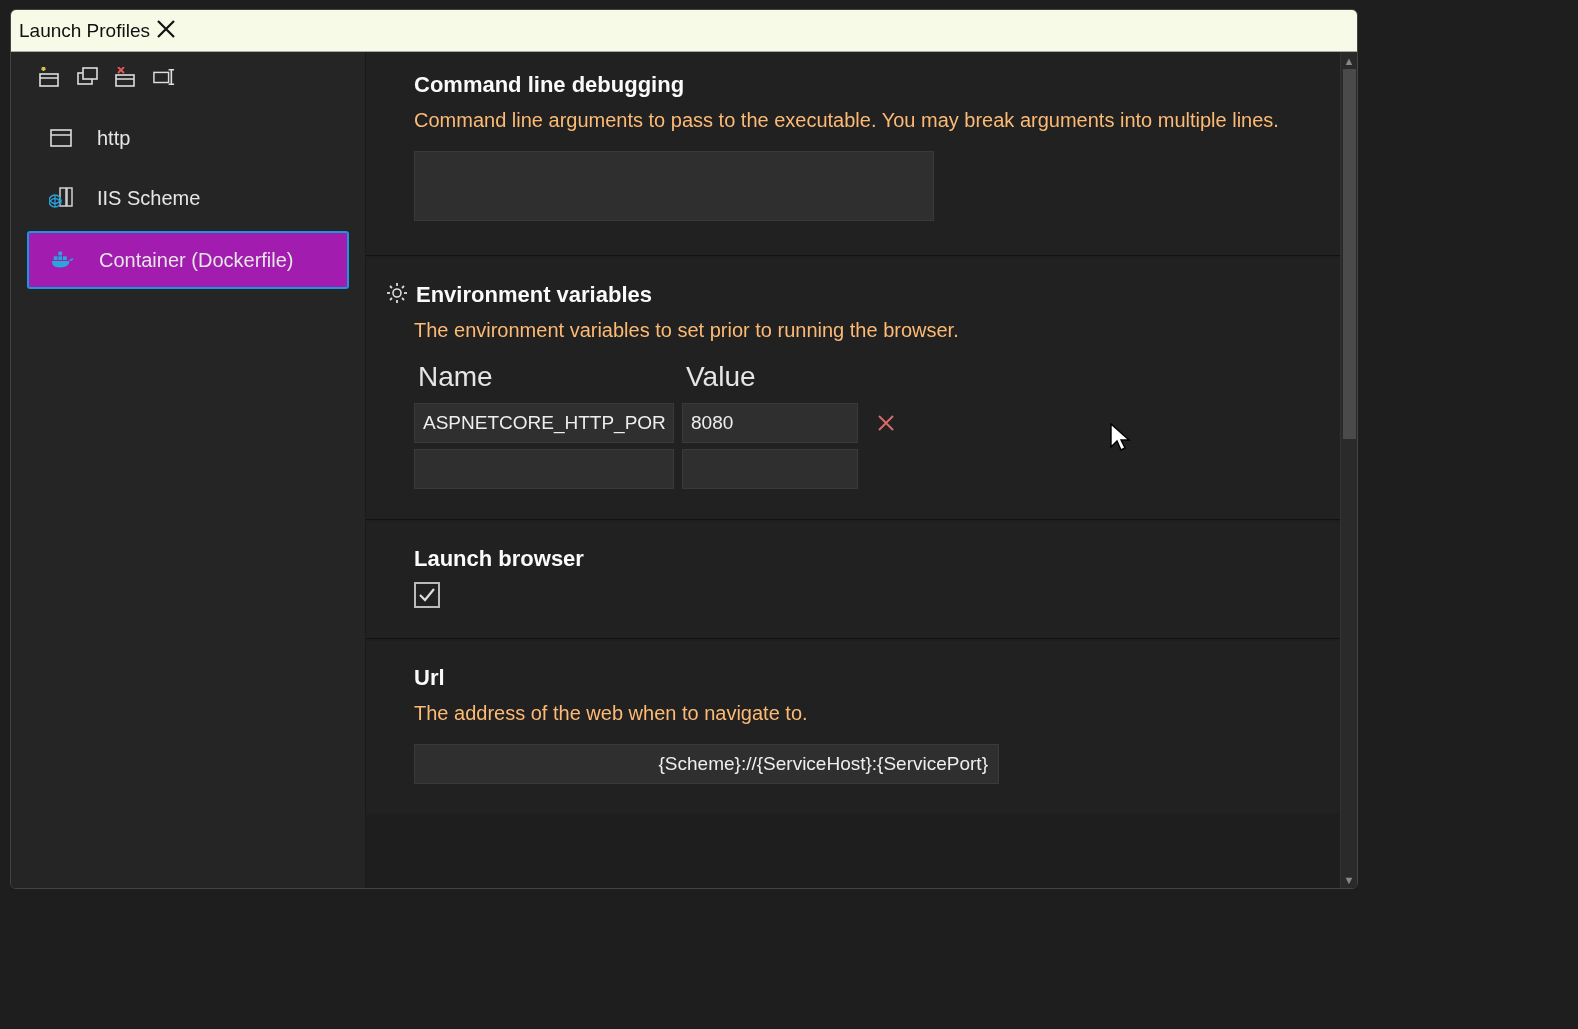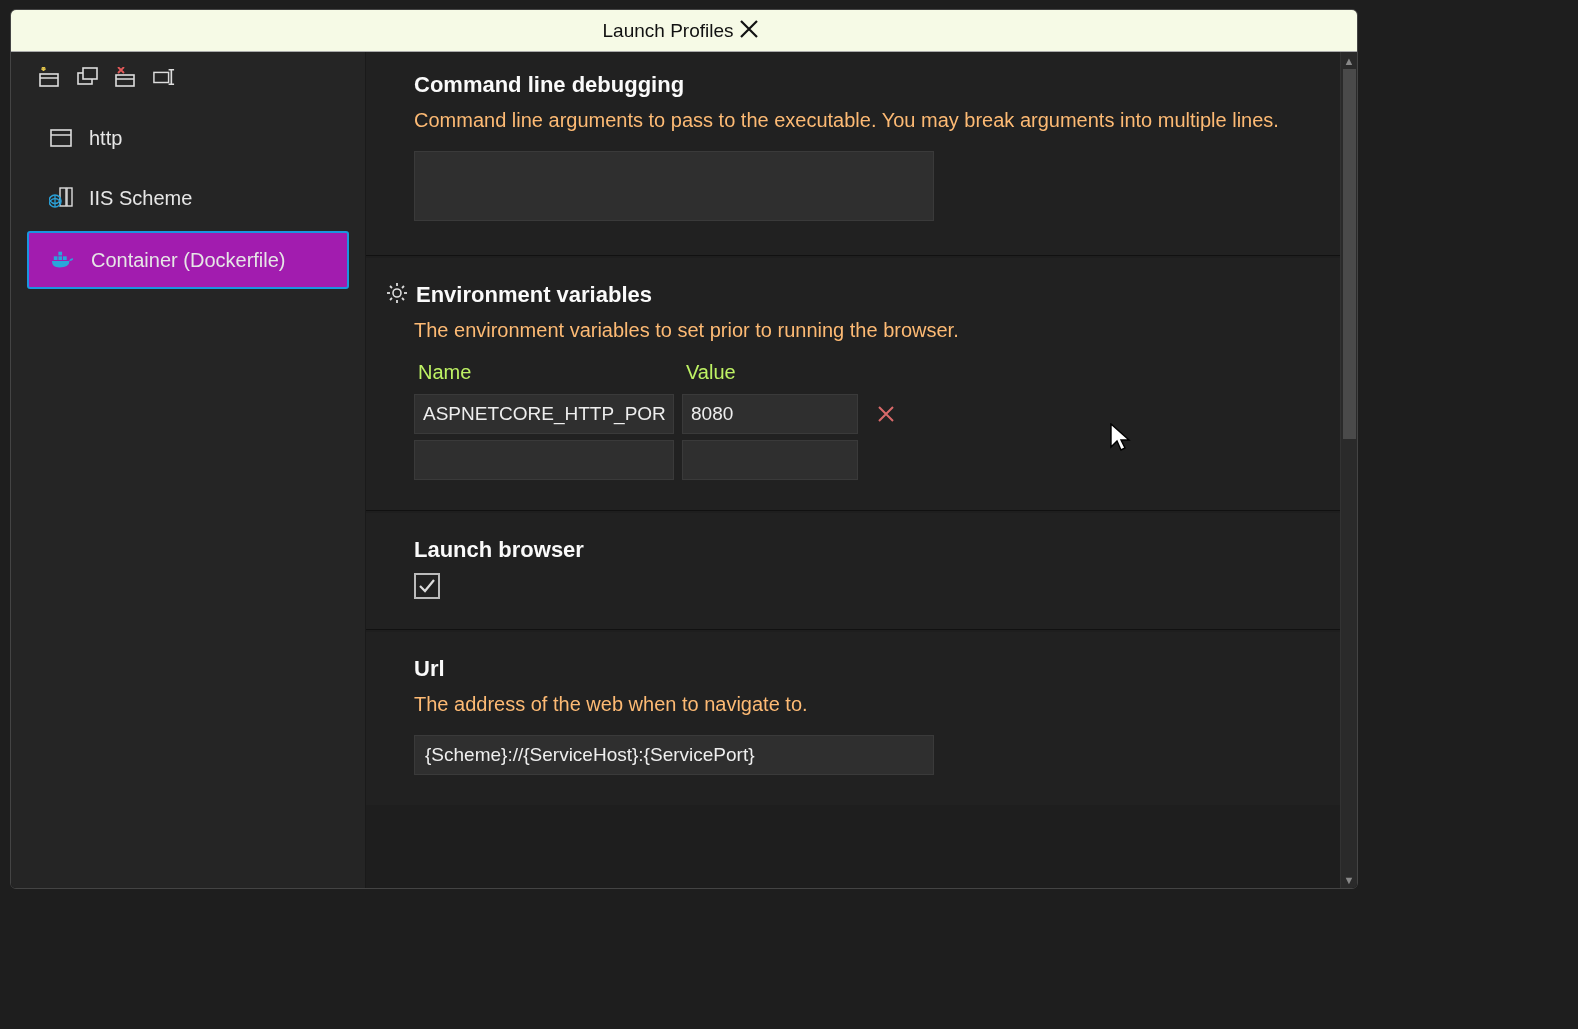--- a/index.html
+++ b/index.html
@@ -24,21 +24,21 @@
     overflow: hidden;
     display: flex;
     flex-direction: column;
   }
   .titlebar {
     background: #f6fae6;
     color: #111;
     height: 42px;
     display: flex;
     align-items: center;
-    justify-content: center;
+    justify-content: flex-start;
     padding: 0 8px;
     font-size: 19px;
     border-bottom: 1px solid #aaa;
   }
   .titlebar .close {
     font-size: 26px;
     font-weight: 300;
     cursor: pointer;
     color: #111;
     padding: 0 6px;
@@ -73,21 +73,21 @@
   }
   .profiles {
     padding: 8px 8px;
     display: flex;
     flex-direction: column;
     gap: 0;
   }
   .profile-item {
     display: flex;
     align-items: center;
-    gap: 16px;
+    gap: 24px;
     padding: 15px 22px;
     font-size: 20px;
     color: #e6e6e6;
     cursor: pointer;
     border-radius: 3px;
     margin: 3px 8px;
   }
   .profile-item.selected {
     border: 2px solid #1a95df;
     background: #a21caf;
@@ -144,22 +144,22 @@
     padding: 8px;
     resize: none;
   }
   .env-table {
     display: grid;
     grid-template-columns: 260px 176px 40px;
     gap: 6px 8px;
     align-items: stretch;
   }
   .env-header {
-    font-size: 20px;
-    color: #bef264;
+    font-size: 28px;
+    color: #e5e5e5;
     padding: 0 4px 4px 4px;
   }
   .env-cell {
     background: #2f2f2f;
     border: 1px solid #3a3a3a;
     color: #eee;
     font-size: 19px;
     padding: 7px 8px;
     min-height: 40px;
   }
@@ -183,26 +183,27 @@
     border: 2px solid #bbb;
     background: transparent;
     display: flex;
     align-items: center;
     justify-content: center;
     flex-shrink: 0;
     margin-top: 2px;
     cursor: pointer;
   }
   .url-input {
-    width: 520px;
+    width: 585px;
     background: #2f2f2f;
     border: 1px solid #3a3a3a;
     color: #eee;
     font-size: 19px;
     padding: 8px 10px;
+    text-align: right;
   }
   .scrollbar {
     width: 17px;
     background: #2a2a2a;
     display: flex;
     flex-direction: column;
     align-items: center;
     border-left: 1px solid #333;
   }
   .sb-arrow {

